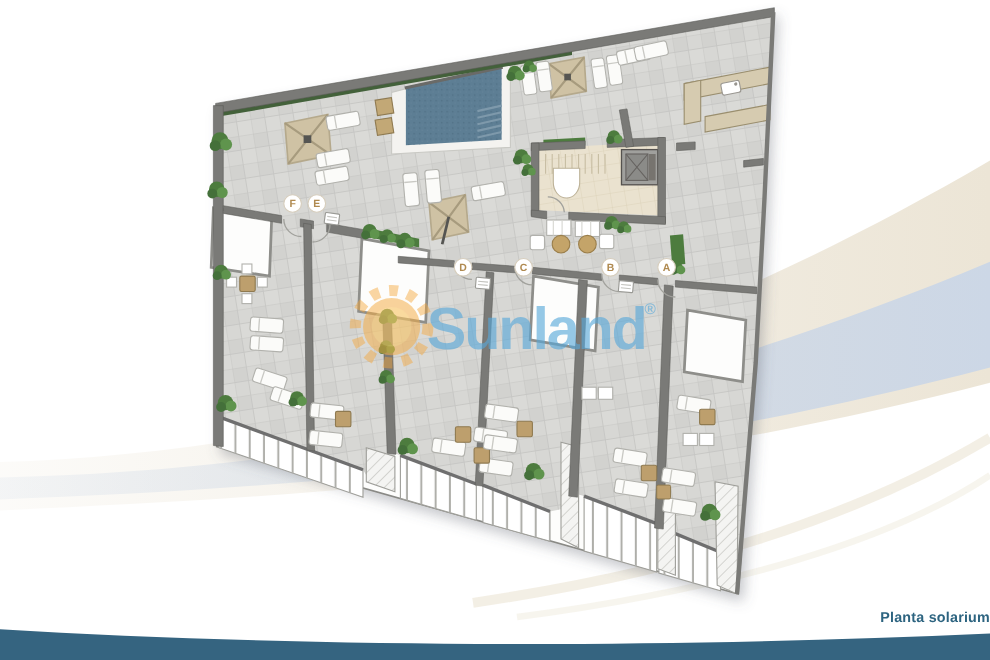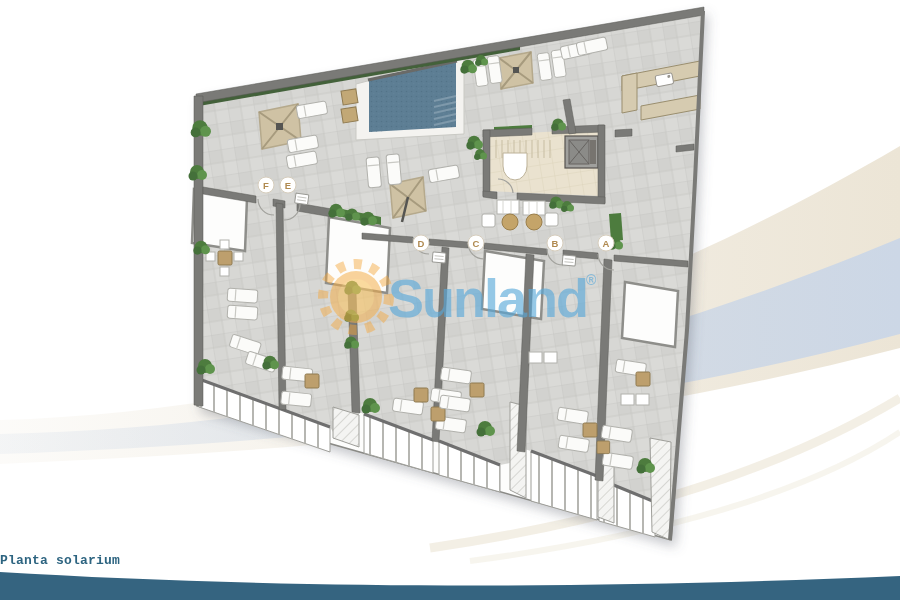--- a/index.html
+++ b/index.html
@@ -1,20 +1,20 @@
 <!DOCTYPE html>
 <html><head>
 <meta charset="utf-8">
 <style>
   html,body{margin:0;padding:0;background:#ffffff;}
   .stage{position:relative;width:900px;height:600px;overflow:hidden;background:#ffffff;
          font-family:"Liberation Sans",sans-serif;}
   .stage svg{position:absolute;left:0;top:0;}
-  .caption{position:absolute;left:0;top:553px;width:100%;text-align:left;
-           font-size:13px;font-weight:bold;color:#2d6480;letter-spacing:.2px;font-family:Liberation Mono, monospace;}
+  .caption{position:absolute;left:0;top:553px;width:100%;text-align:right;
+           font-size:13px;font-weight:bold;color:#2d6480;letter-spacing:.2px;}
   .wm-text{font-family:"Liberation Sans",sans-serif;font-weight:bold;}
 </style>
 </head>
 <body>
 
 <div class="stage">
 <svg width="900" height="600" viewBox="0 0 900 600">
   <defs>
     <pattern id="tiles" width="26" height="26" patternUnits="userSpaceOnUse" patternTransform="rotate(-9)">
       <rect width="26" height="26" fill="#d7d7d4"></rect>

